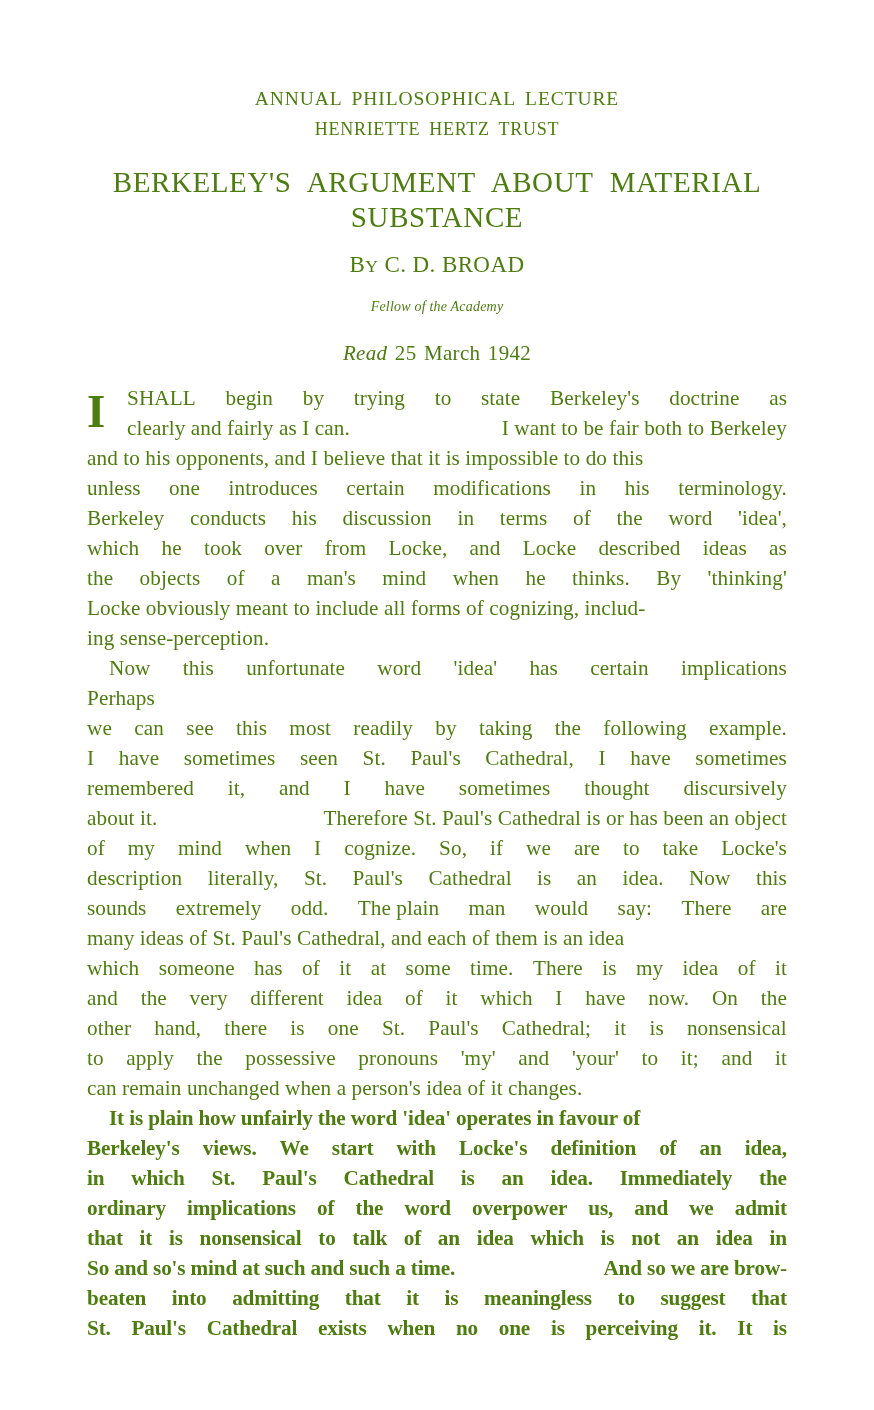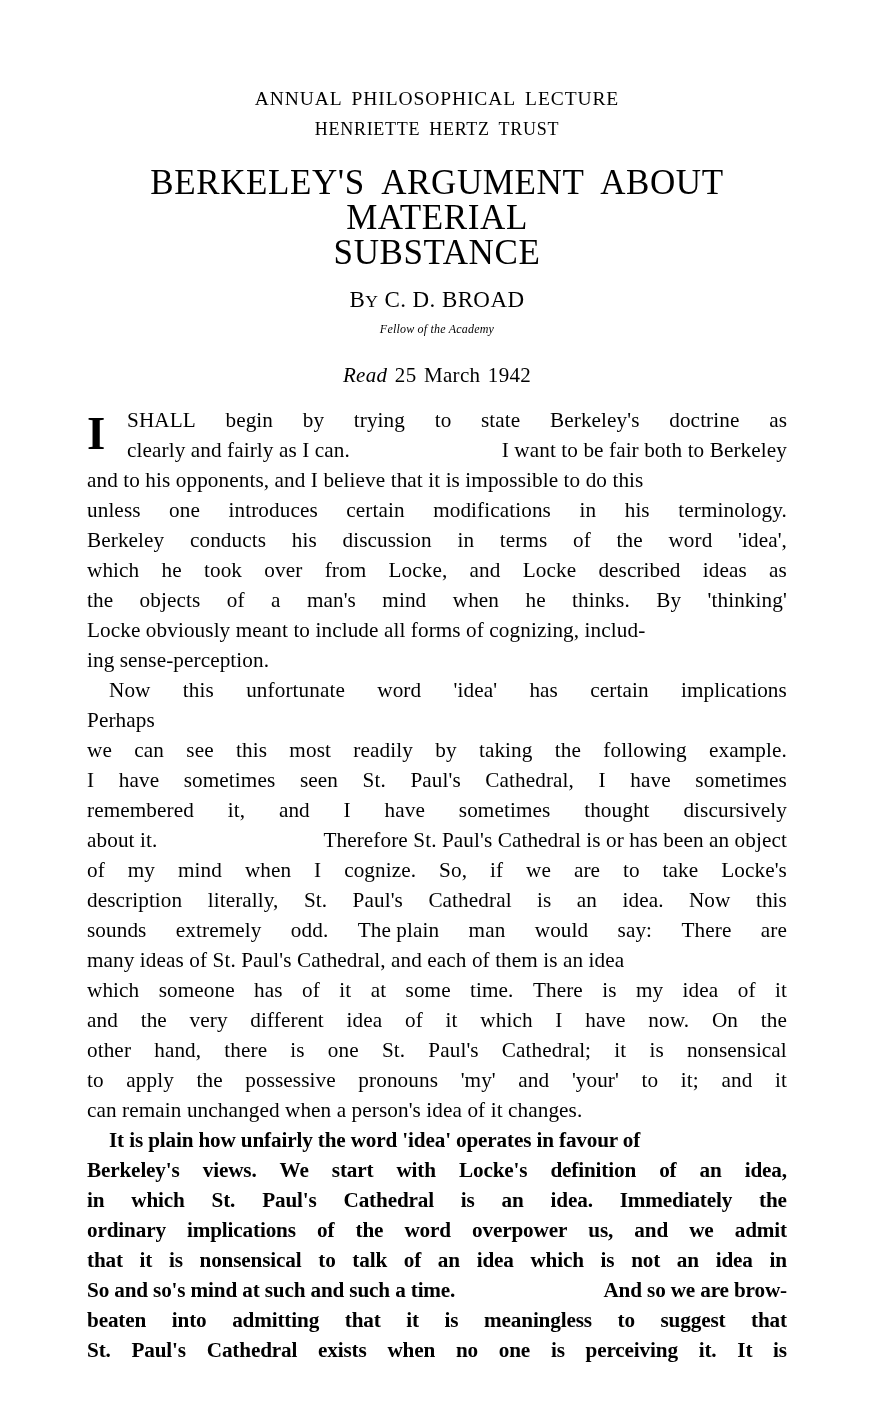--- a/index.html
+++ b/index.html
@@ -8,21 +8,21 @@
     background: #ffffff;
   }
 
   .page {
     position: relative;
     width: 874px;
     height: 1410px;
     background: #ffffff;
     margin: 0 auto;
     overflow: hidden;
-    color: #000000;
+    color: #4d7c0f;
     font-family: "Liberation Serif", "DejaVu Serif", serif;
     -webkit-font-smoothing: antialiased;
   }
 
   .content {
     position: absolute;
     left: 87px;
     top: 0;
     width: 700px;
   }
@@ -33,21 +33,21 @@
     font-size: 19.5px;
     letter-spacing: 0.9px;
     line-height: 31px;
     word-spacing: 4px;
   }
   .series-head .line1 { margin-top: 83px; }
   .series-head .line2 { font-size: 18px; letter-spacing: 0.7px; }
 
   .title {
     text-align: center;
-    font-size: 35px;
+    font-size: 29px;
     line-height: 35px;
     letter-spacing: 0.6px;
     margin-top: 20px;
   }
   .title .tline1 { word-spacing: 9px; }
   .title .tline2 { word-spacing: 4px; }
 
   .byline {
     text-align: center;
     font-size: 23px;
@@ -55,23 +55,23 @@
     margin-top: 16px;
     line-height: 28px;
   }
   .byline .smallcap {
     font-size: 17.5px;
   }
 
   .fellow {
     text-align: center;
     font-style: italic;
-    font-size: 12px;
+    font-size: 14px;
     line-height: 22px;
-    margin-top: 3px;
+    margin-top: 16px;
     letter-spacing: 0.2px;
   }
 
   .read-line {
     text-align: center;
     font-size: 21px;
     line-height: 26px;
     margin-top: 22px;
     letter-spacing: 0.3px;
     word-spacing: 2px;

